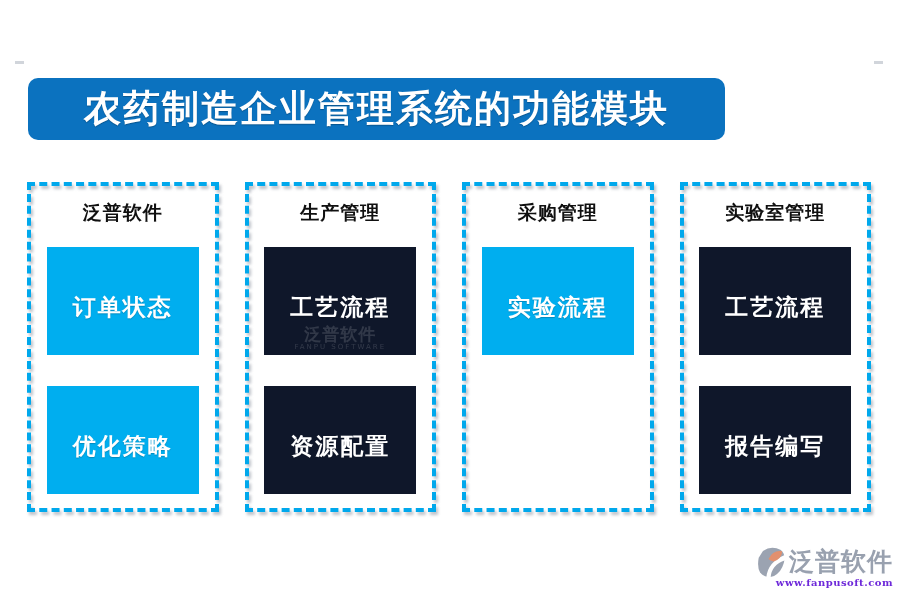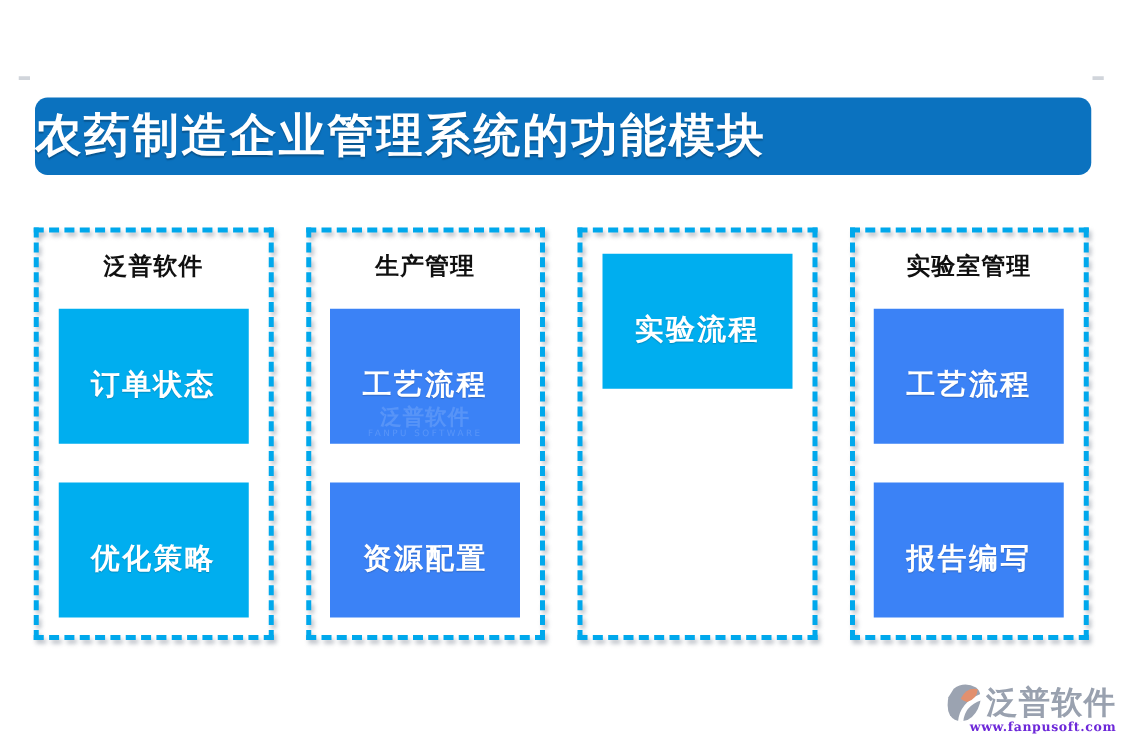--- a/index.html
+++ b/index.html
@@ -8,23 +8,23 @@
     background:#ffffff;
     font-family:"DejaVu Serif","Liberation Serif",serif;
   }
   
   .top-tick{position:absolute;top:61px;height:3px;width:9px;background:#b9bec7;opacity:.65;}
   .top-tick.left{left:15px;}
   .top-tick.right{left:874px;}
 
   
   .banner{
-    position:absolute;left:28px;top:78px;width:845px;height:62px;
+    position:absolute;left:28px;top:78px;width:697px;height:62px;
     background:#0b72bf;border-radius:10px;
-    display:flex;align-items:center;justify-content:flex-start;
+    display:flex;align-items:center;justify-content:center;
   }
   .banner-text{
     color:#ffffff;font-size:37px;font-weight:bold;letter-spacing:2px;
     text-shadow:0 1px 1px rgba(0,0,0,.25);white-space:nowrap;
   }
 
   
   .columns{
     position:absolute;left:27px;top:182px;width:844px;height:330px;
     display:flex;gap:26px;
@@ -41,21 +41,21 @@
     font-size:19px;font-weight:bold;color:#101010;letter-spacing:1px;
   }
   .module-box{
     width:152px;height:108px;margin:0 auto;position:relative;
     display:flex;align-items:center;justify-content:center;
     box-sizing:border-box;padding-top:12px;
   }
   .module-box.first{margin-top:21px;}
   .module-box.second{margin-top:31px;justify-content:center;}
   .module-box.light{background:#00aeef;}
-  .module-box.dark{background:#3b82f6;}
+  .module-box.dark{background:#0f172a;}
   .module-label{
     color:#ffffff;font-size:23px;font-weight:bold;letter-spacing:2px;
     text-shadow:0 1px 1px rgba(0,0,0,.2);white-space:nowrap;
   }
   
   .box-watermark{
     position:absolute;left:0;right:0;bottom:4px;text-align:center;
     color:#ffffff;opacity:.14;line-height:1.05;pointer-events:none;
   }
   .box-watermark .wm-name{font-size:17px;font-weight:bold;letter-spacing:1px;}
@@ -109,20 +109,21 @@
         <div class="wm-sub">FANPU SOFTWARE</div>
       </div>
     </div>
     <div class="module-box dark second">
       <span class="module-label">资源配置</span>
     </div>
   </div>
 
   <div class="column">
     <div class="dash-frame"></div>
+    <div class="col-header">采购管理</div>
     <div class="module-box light first">
       <span class="module-label">实验流程</span>
     </div>
   </div>
 
   <div class="column">
     <div class="dash-frame"></div>
     <div class="col-header">实验室管理</div>
     <div class="module-box dark first">
       <span class="module-label">工艺流程</span>

